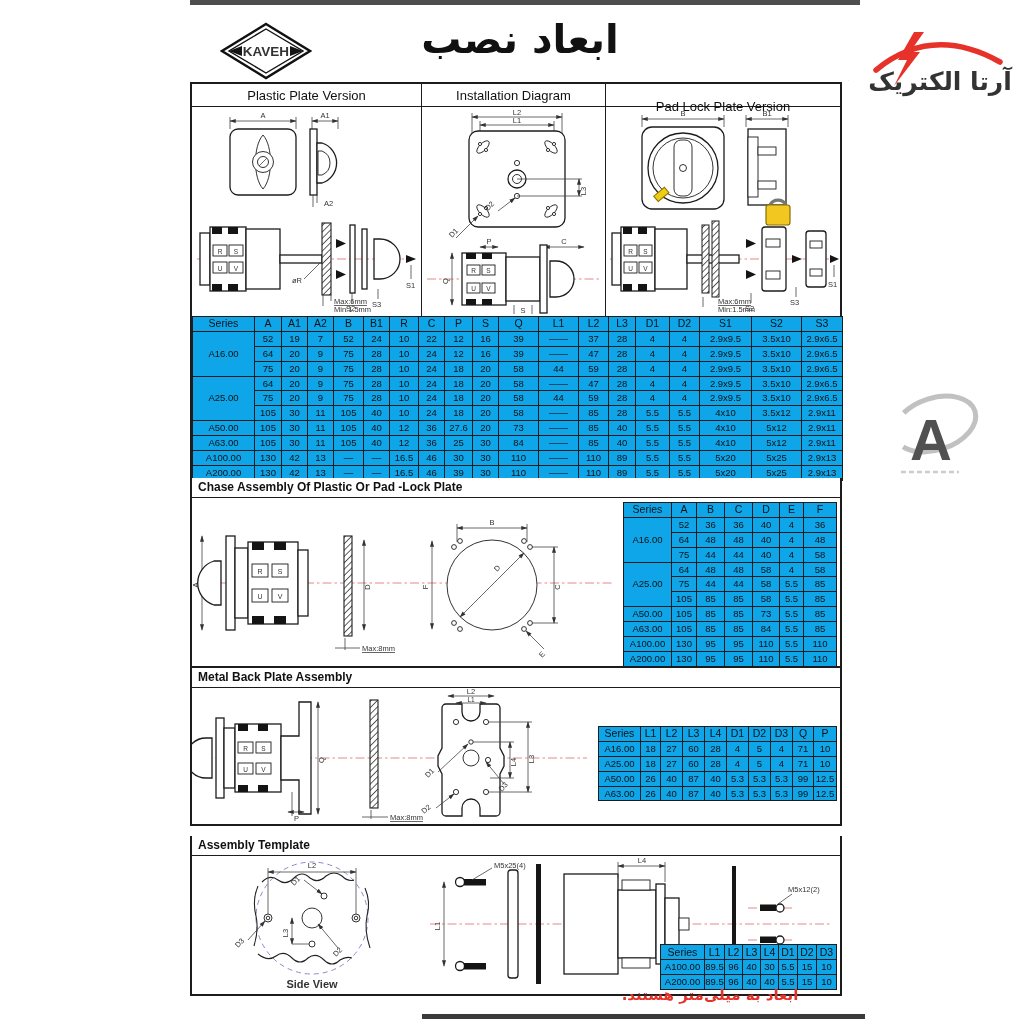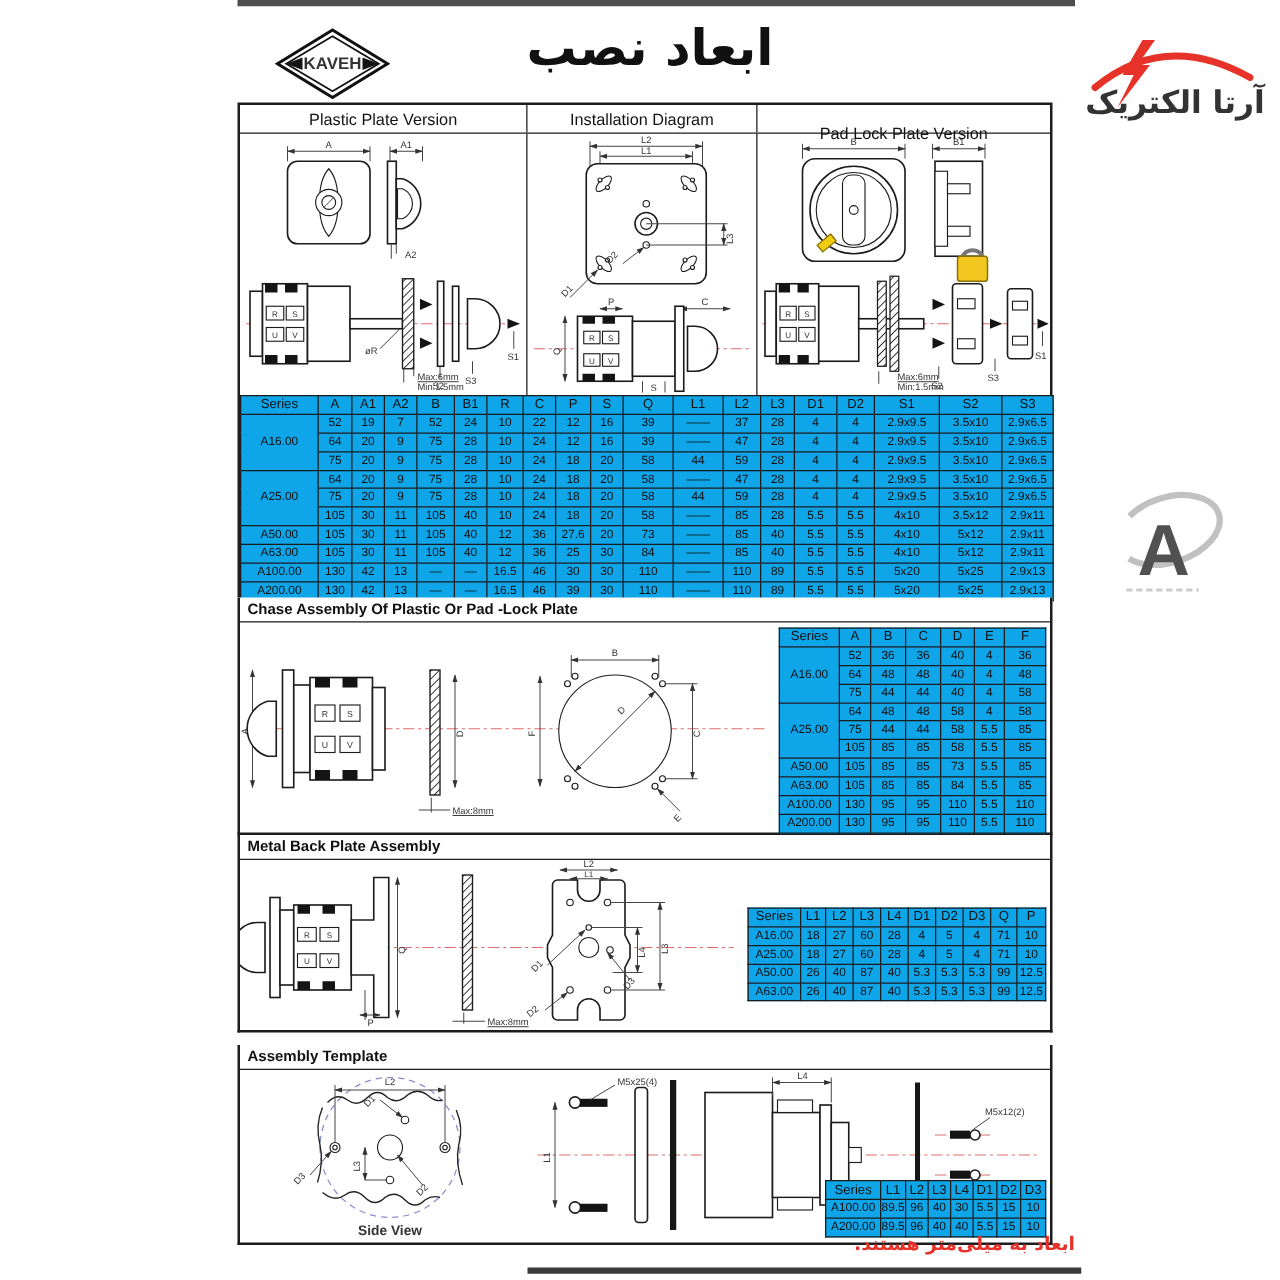--- a/index.html
+++ b/index.html
@@ -40,21 +40,21 @@
   .main-table th{height:15px;}
   .chase-table-wrap{position:absolute;right:3px;top:4px;}
   .chase-table th,.chase-table td{height:14px;font-size:9.5px;}
   .metal-table-wrap{position:absolute;right:3px;top:38px;}
   .metal-table th{height:13px;font-size:8.5px;}
   .metal-table td{height:19px;font-size:8.5px;}
   .tmpl-table-wrap{position:absolute;right:3px;bottom:3px;background:#fff;}
   .tmpl-table th{height:12px;font-size:8px;}
   .tmpl-table td{height:19px;font-size:8px;}
 
-  .footer-note{position:absolute;left:560px;top:986px;width:300px;text-align:right;
+  .footer-note{position:absolute;left:560px;top:986px;width:300px;text-align:center;
     direction:rtl;color:#e63229;font-weight:bold;font-size:15px;
     font-family:"DejaVu Sans",sans-serif;}
   .watermark{position:absolute;left:893px;top:388px;opacity:.85;}
 
   svg text{font-family:"Liberation Sans",sans-serif;fill:#333;}
   .dimtxt{font-size:7.5px;}
   .dim-l{stroke:#444;stroke-width:.8;fill:none;}
   .draw{stroke:#1c1c1c;stroke-width:1.3;fill:#fff;}
   .thin{stroke:#1c1c1c;stroke-width:.9;fill:#fff;}
   .solid{fill:#141414;stroke:none;}

